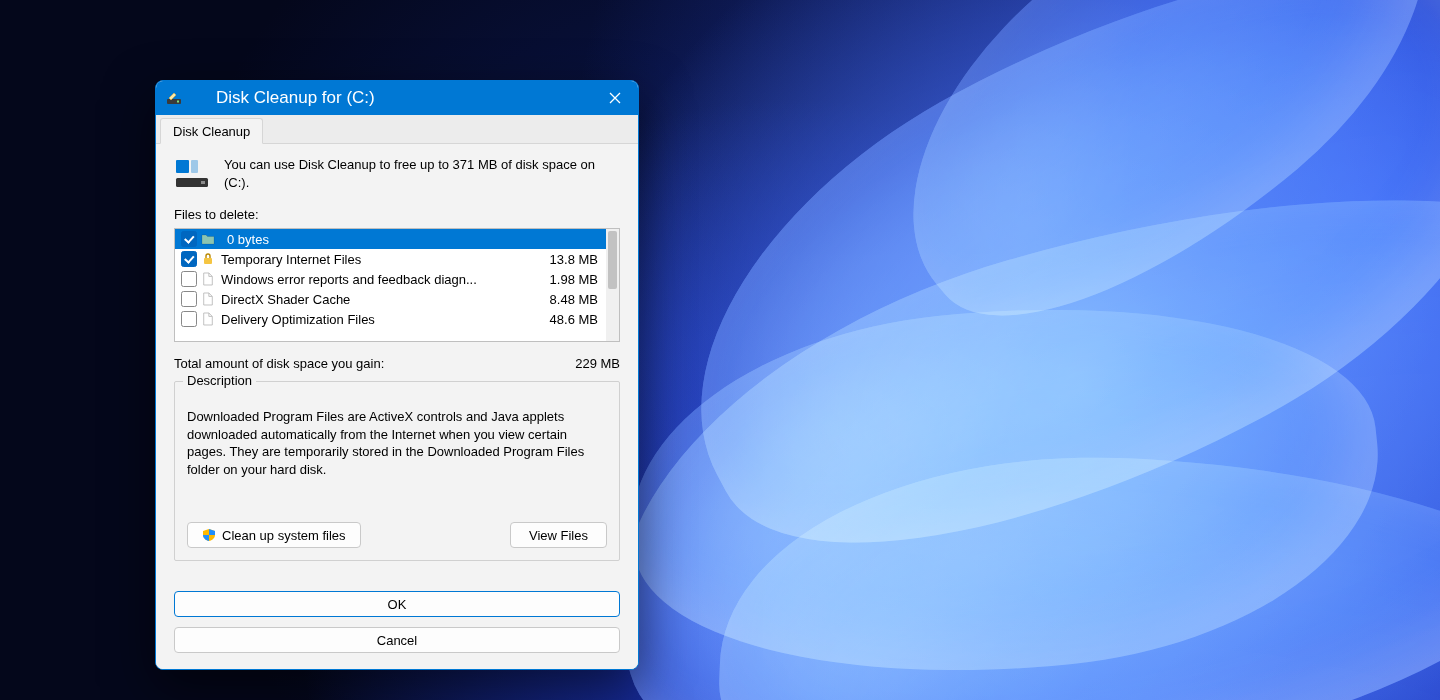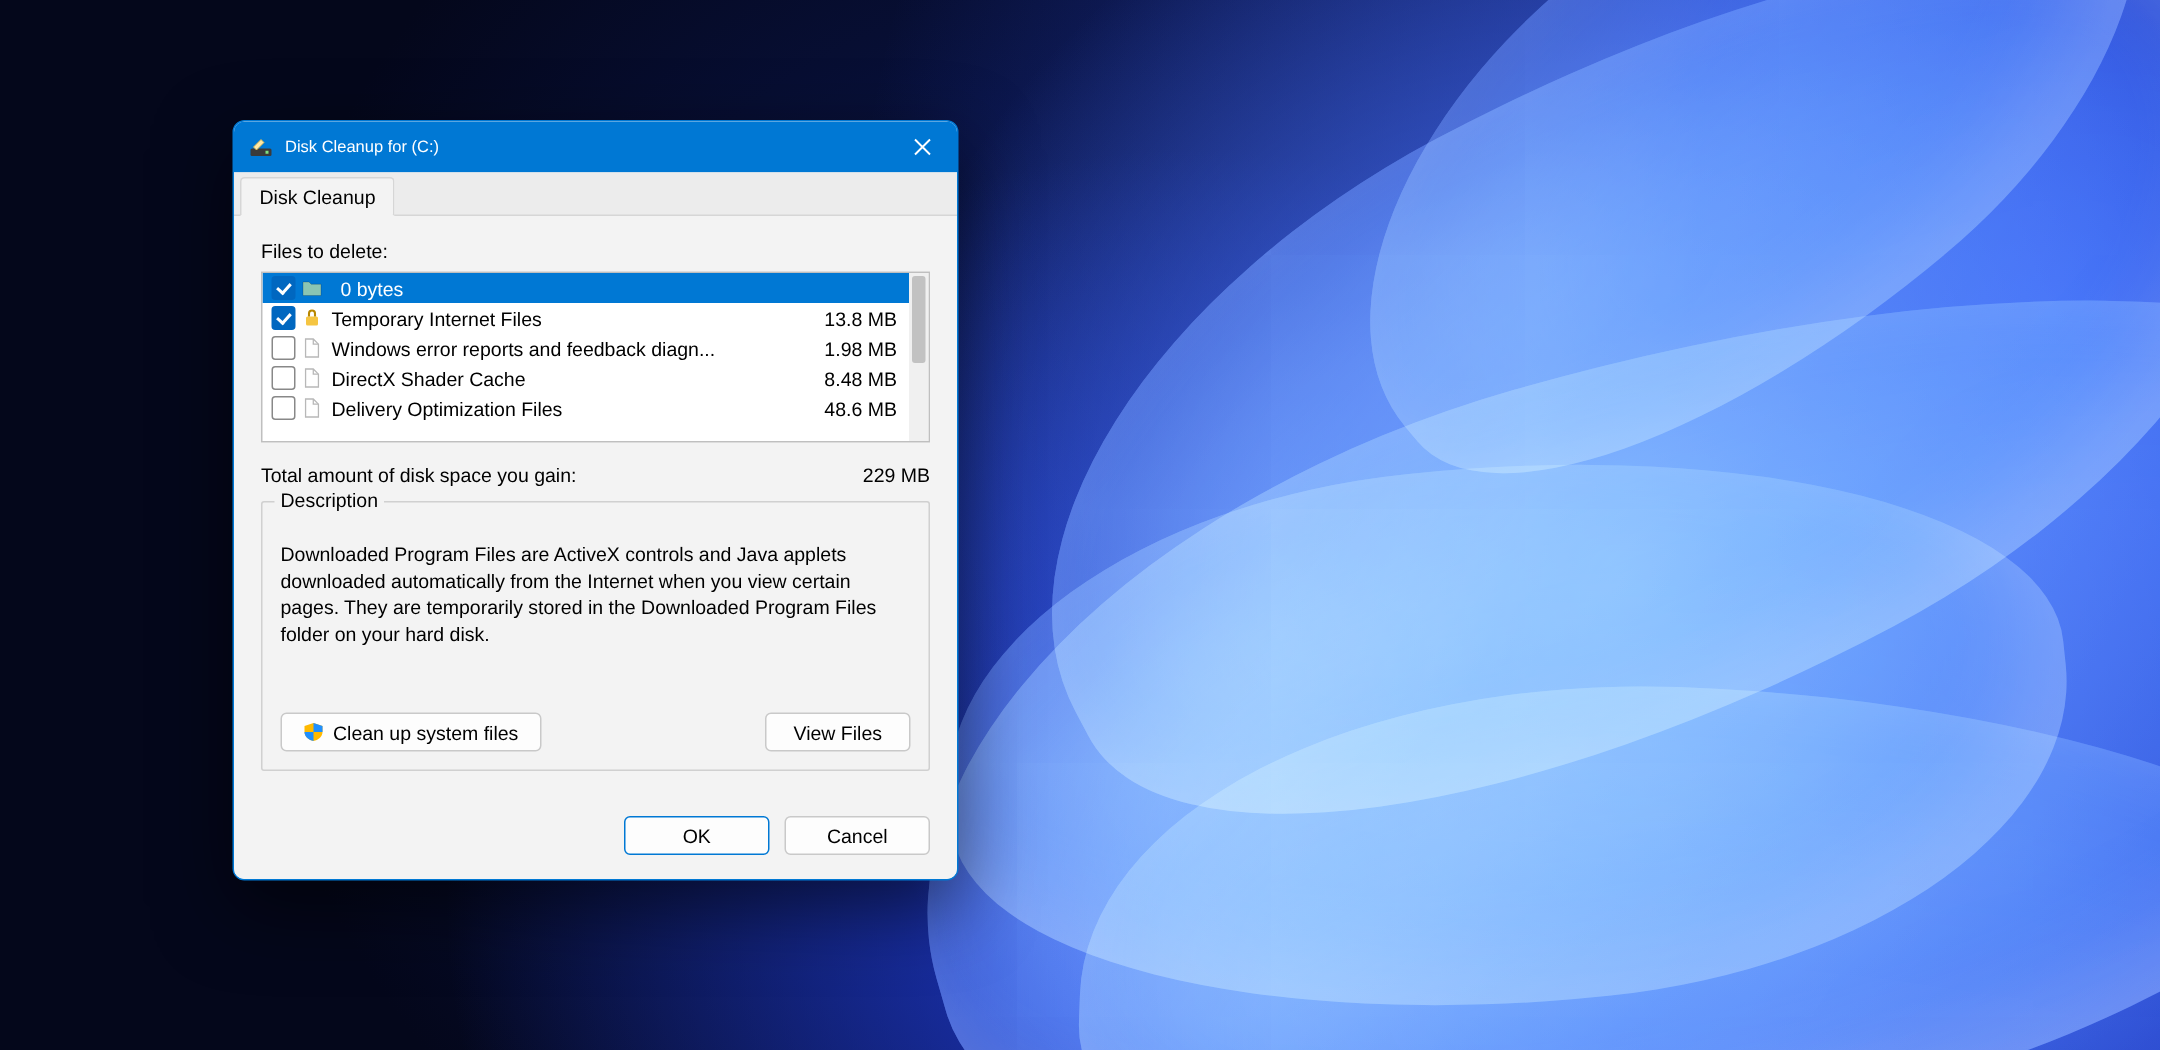--- a/index.html
+++ b/index.html
@@ -60,21 +60,21 @@
     background: #0078d4;
     color: #fff;
     padding-left: 10px;
   }
   .titlebar .app-icon {
     width: 16px; height: 16px;
     margin-right: 8px;
     display: flex;
     align-items: flex-end;
   }
-  .titlebar .title { flex: 1; font-size: 11px; }
+  .titlebar .title { flex: 1; font-size: 17px; margin-left: 26px; }
   .titlebar .close-btn {
     width: 46px; height: 34px;
     display: flex; align-items: center; justify-content: center;
     cursor: default;
   }
   .titlebar .close-btn svg { stroke: #fff; stroke-width: 1.3; }
 
   .client { background: #f3f3f3; }
 
   
@@ -205,20 +205,21 @@
     cursor: default;
   }
   .btn.primary { border-color: #0078d4; }
   .btn.wide { min-width: 160px; }
 
   .footer {
     display: flex;
     justify-content: flex-end;
     gap: 10px;
     padding: 14px 18px 16px;
+    flex-direction: column;
   }
 
   
   .shield {
     width: 14px; height: 14px;
   }
 </style>
 </head>
 <body>
 
@@ -248,20 +249,31 @@
     </span>
   </div>
 
   <div class="client">
     <div class="tabstrip">
       <div class="tab">Disk Cleanup</div>
     </div>
 
     <div class="body">
 
+      <div class="intro">
+        <div class="intro-icon">
+          <svg viewBox="0 0 36 32" width="36" height="32">
+            <rect x="2" y="2" width="13" height="13" rx="1" fill="#0078d4"></rect>
+            <rect x="17" y="2" width="7" height="13" rx="1" fill="#0078d4" opacity="0.35"></rect>
+            <rect x="2" y="20" width="32" height="9" rx="1.5" fill="#333"></rect>
+            <rect x="27" y="23" width="4" height="3" fill="#8a8a8a"></rect>
+          </svg>
+        </div>
+        <div class="intro-text">You can use Disk Cleanup to free up to 371 MB of disk space on (C:).</div>
+      </div>
 
       <div class="section-label">Files to delete:</div>
 
       <div class="listbox">
         <div class="rows" id="rows">
             <div class="row selected">
               <span class="chk on"></span>
               <span class="ficon">
                 <svg viewBox="0 0 14 14" width="14" height="14">
                   <path d="M1 3h4l1.5 1.5H13V12H1Z" fill="#8ac5b3" stroke="rgba(0,0,0,0.25)" stroke-width="0.5"></path>

